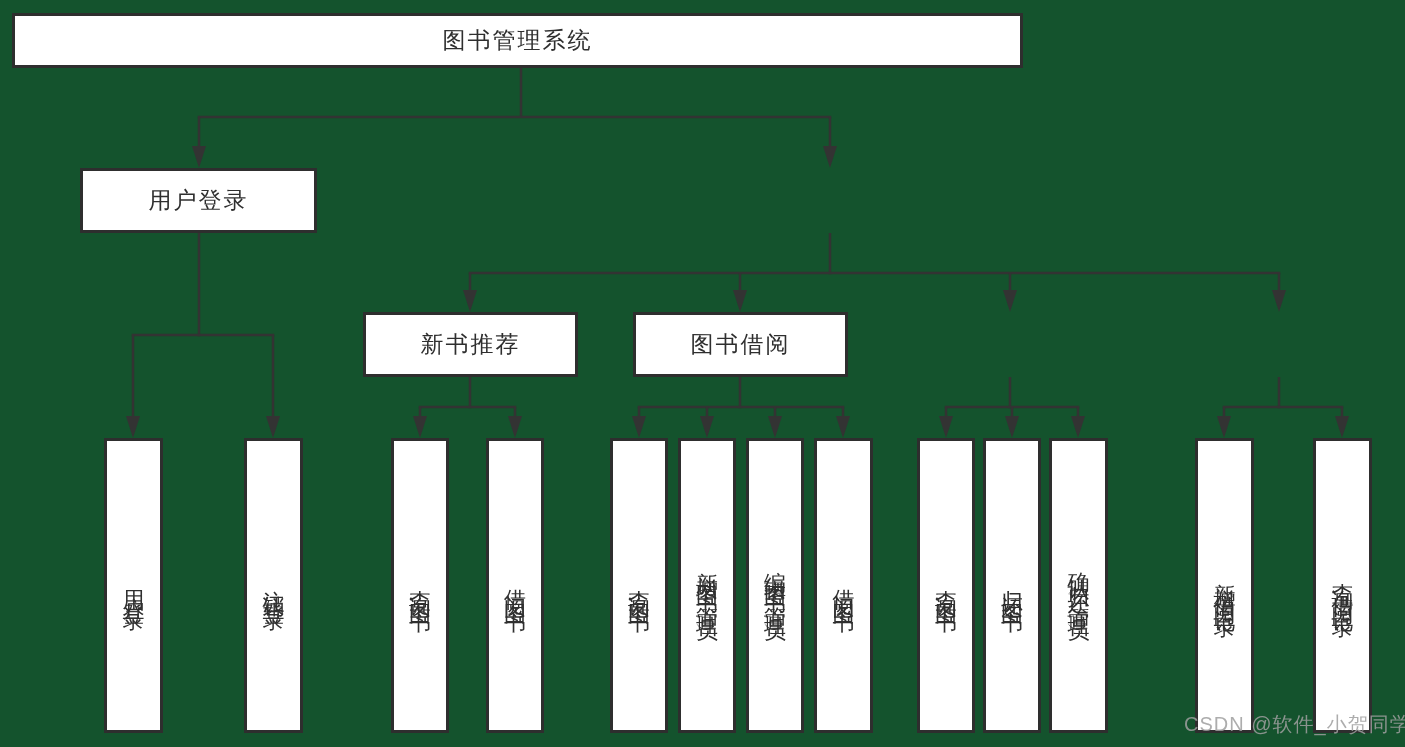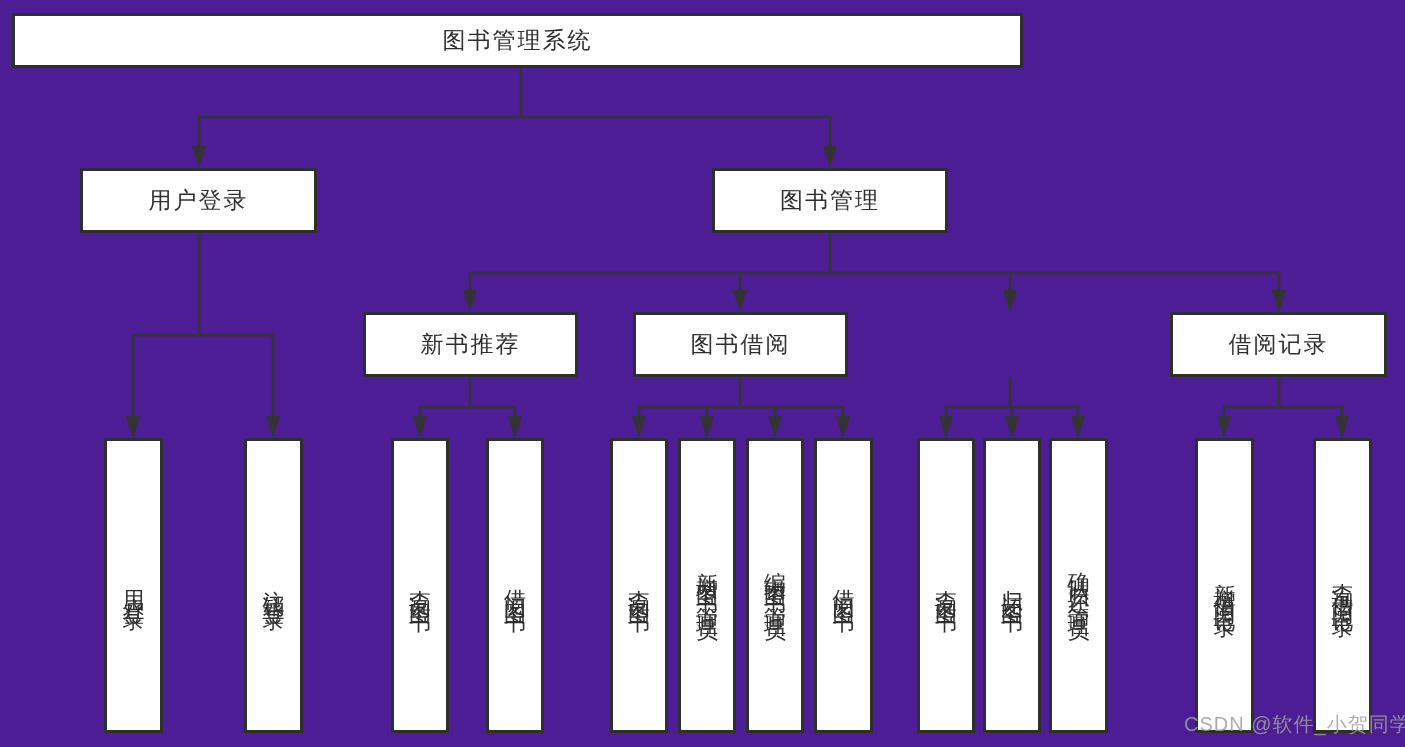--- a/index.html
+++ b/index.html
@@ -1,17 +1,17 @@
 <!DOCTYPE html>
 <html><head>
 <meta charset="utf-8">
 <style>
   html,body{margin:0;padding:0;background:#ffffff;}
   .canvas{
-    position:relative;width:1405px;height:747px;background:#4c1d95;
+    position:relative;width:1405px;height:747px;background:#14532d;
     font-family:"Liberation Sans",sans-serif;color:#2f2f2f;overflow:hidden;
   }
   svg.connectors{position:absolute;left:0;top:0;z-index:1;}
   .box{
     position:absolute;box-sizing:border-box;border:3px solid #2e2e2e;background:#ffffff;
     display:flex;align-items:center;justify-content:center;z-index:2;
     font-size:23px;letter-spacing:2px;white-space:nowrap;
   }
   .vbox{
     writing-mode:vertical-rl;text-orientation:mixed;
@@ -94,32 +94,26 @@
     </g>
   </svg>
 
   <div class="box" style="left:12px;top:13px;width:1011px;height:55px">
     <span>图书管理系统</span>
   </div>
 
   <div class="box" style="left:80px;top:168px;width:237px;height:65px">
     <span>用户登录</span>
   </div>
-  <div class="box" style="left:712px;top:168px;width:236px;height:65px">
-    <span>图书管理</span>
-  </div>
 
   <div class="box" style="left:363px;top:312px;width:215px;height:65px">
     <span>新书推荐</span>
   </div>
   <div class="box" style="left:633px;top:312px;width:215px;height:65px">
     <span>图书借阅</span>
-  </div>
-  <div class="box" style="left:1170px;top:312px;width:217px;height:65px">
-    <span>借阅记录</span>
   </div>
 
   <div class="box vbox" style="left:104px;top:438px;width:59px;height:295px">
     <span>用户登录</span>
   </div>
   <div class="box vbox" style="left:244px;top:438px;width:59px;height:295px">
     <span>注销登录</span>
   </div>
 
   <div class="box vbox" style="left:391px;top:438px;width:58px;height:295px">

